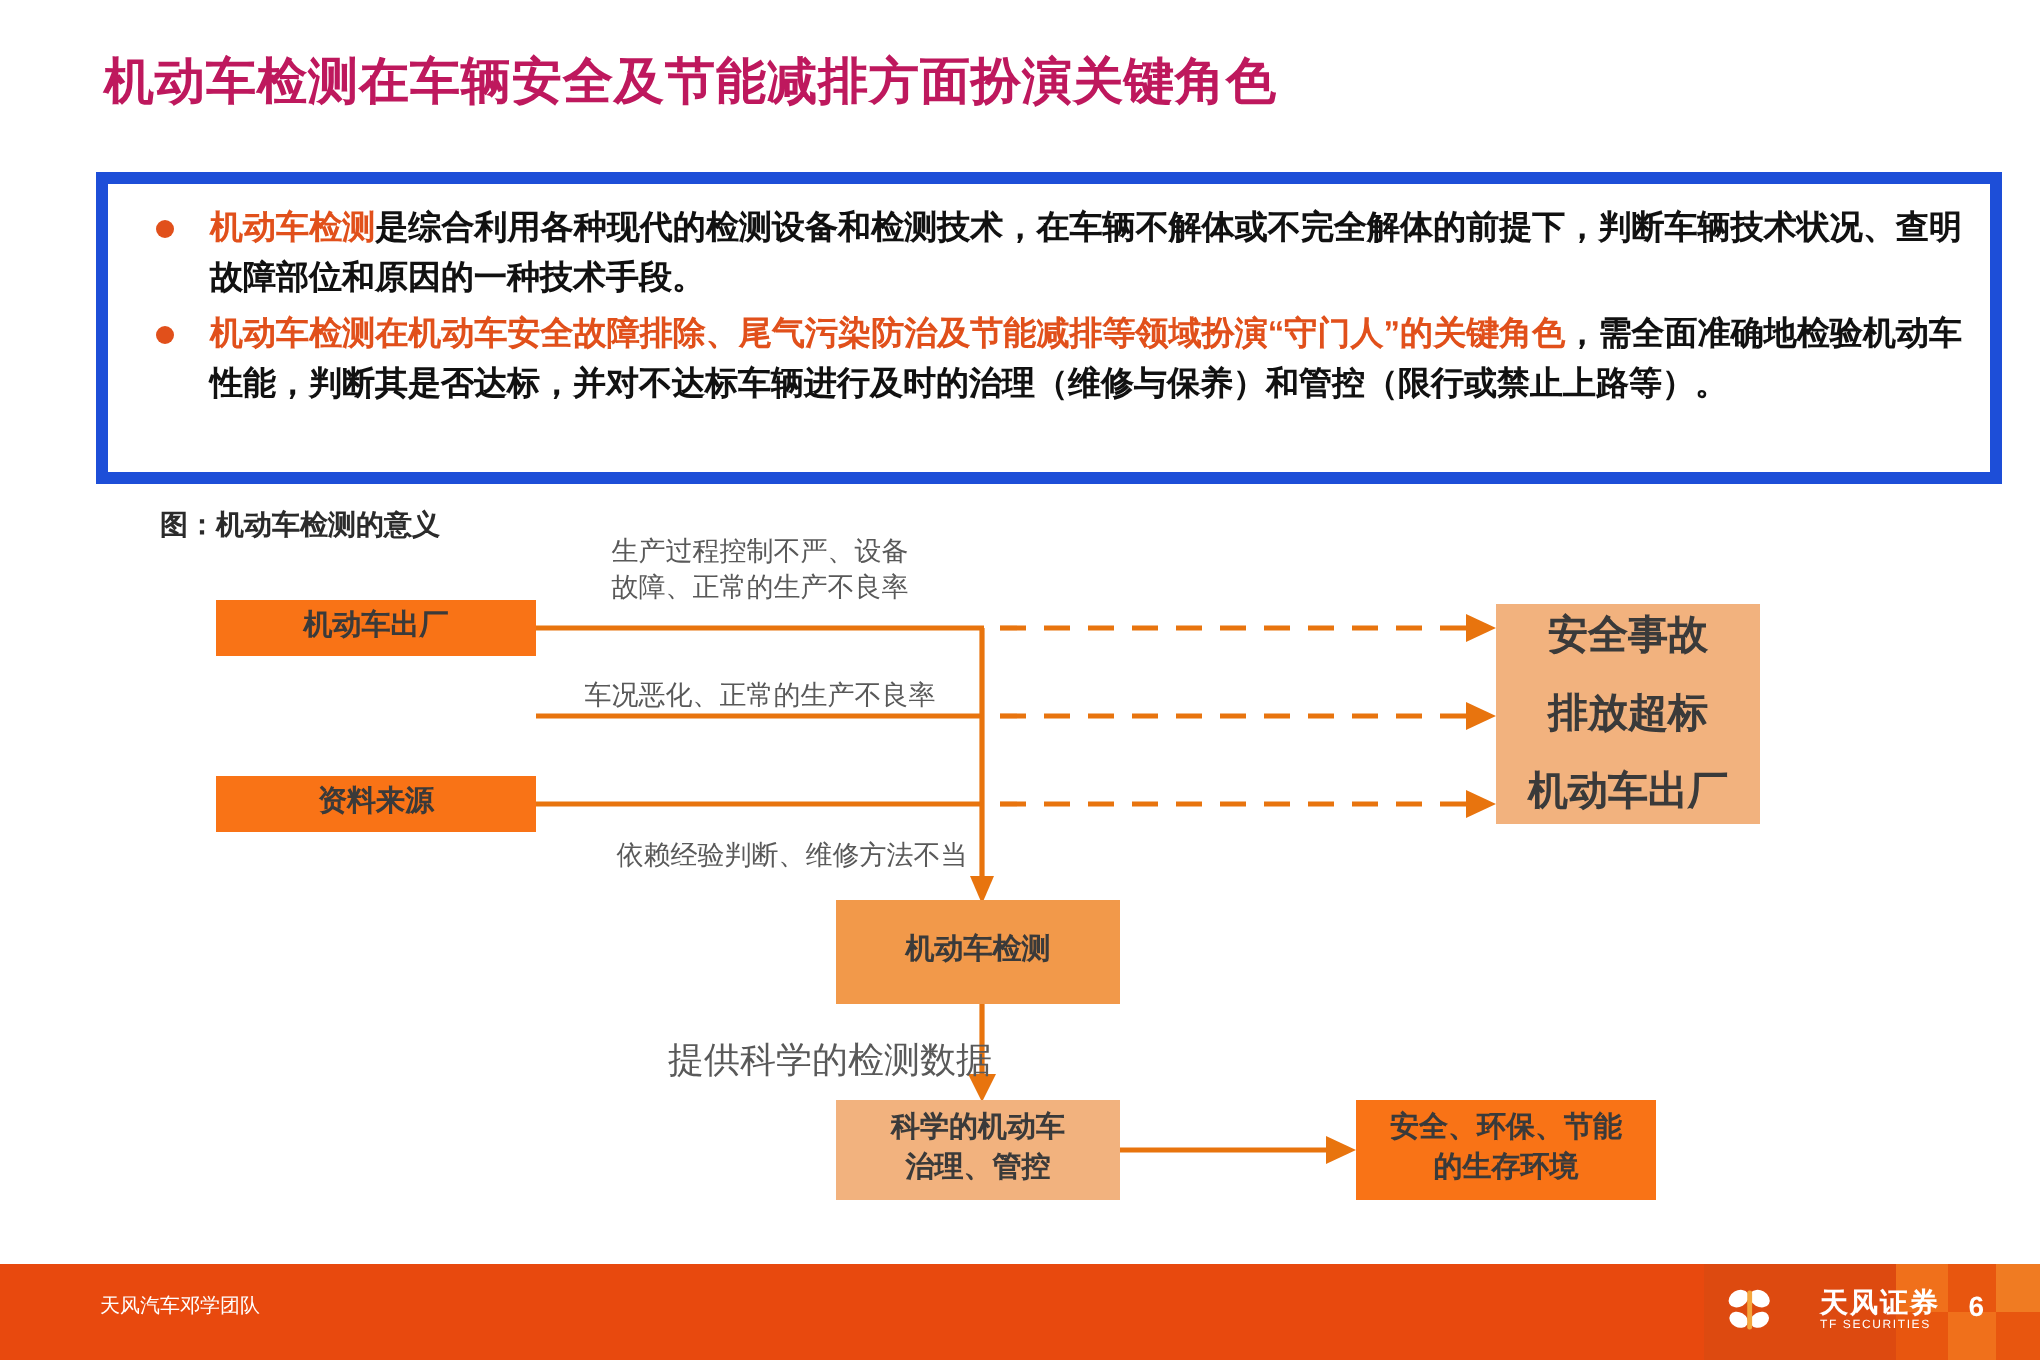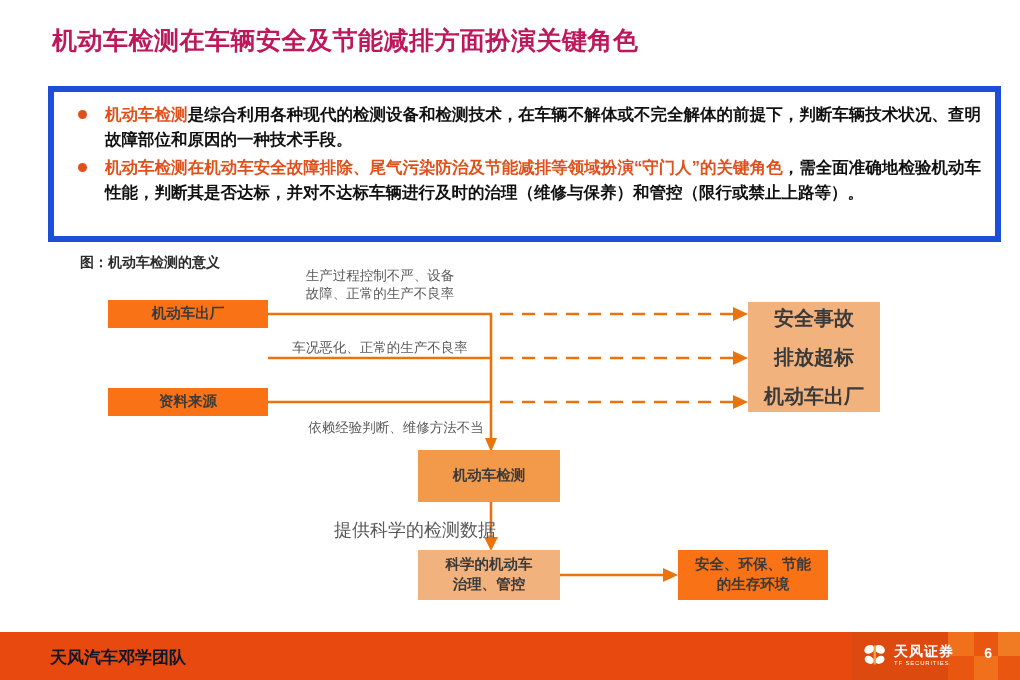--- a/index.html
+++ b/index.html
@@ -166,38 +166,38 @@
     left: 0;
     bottom: 0;
     width: 1020px;
     height: 48px;
     background: #E8490E;
   }
   .footer-team {
     position: absolute;
     left: 50px;
     top: 14px;
-    font-size: 17px;
-    font-weight: bold;
-    color: #0f172a;
+    font-size: 10px;
+    font-weight: normal;
+    color: #ffffff;
   }
   .footer-logo-area {
     position: absolute;
     right: 0;
     top: 0;
     width: 168px;
     height: 48px;
   }
   .tiles { position: absolute; inset: 0; }
   .logo-wrap {
     position: absolute;
     left: 10px; top: 10px;
     display: flex;
     align-items: center;
-    gap: 6px;
+    gap: 22px;
   }
   .logo-mark { width: 26px; height: 26px; }
   .logo-txt-cn {
     font-size: 14px;
     font-weight: bold;
     color: #ffffff;
     letter-spacing: 1px;
     line-height: 1.0;
   }
   .logo-txt-en {

